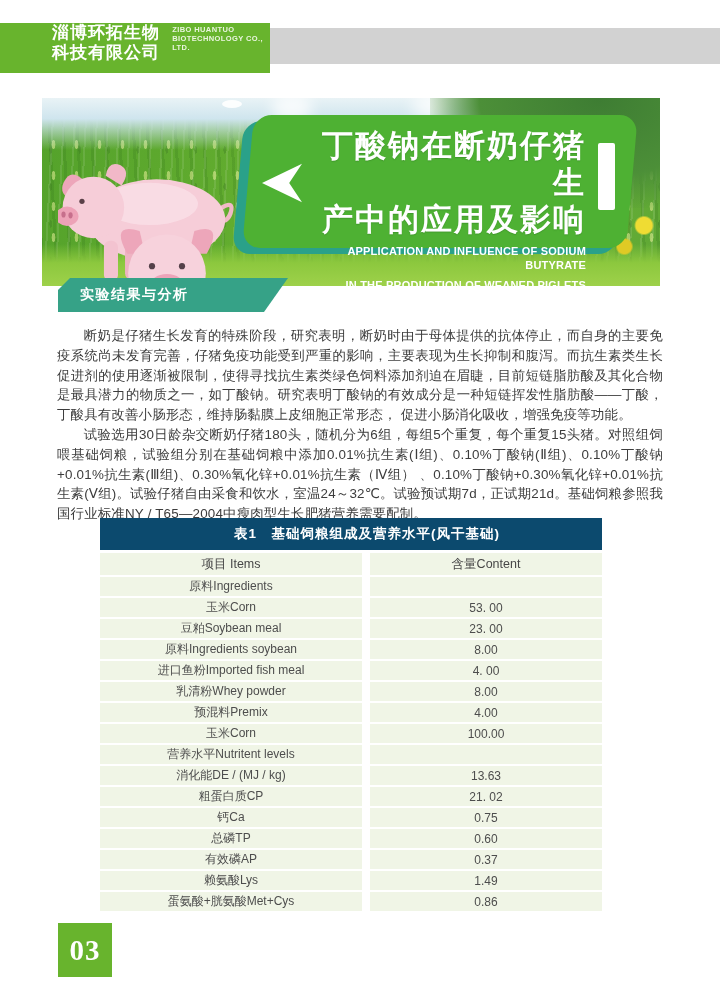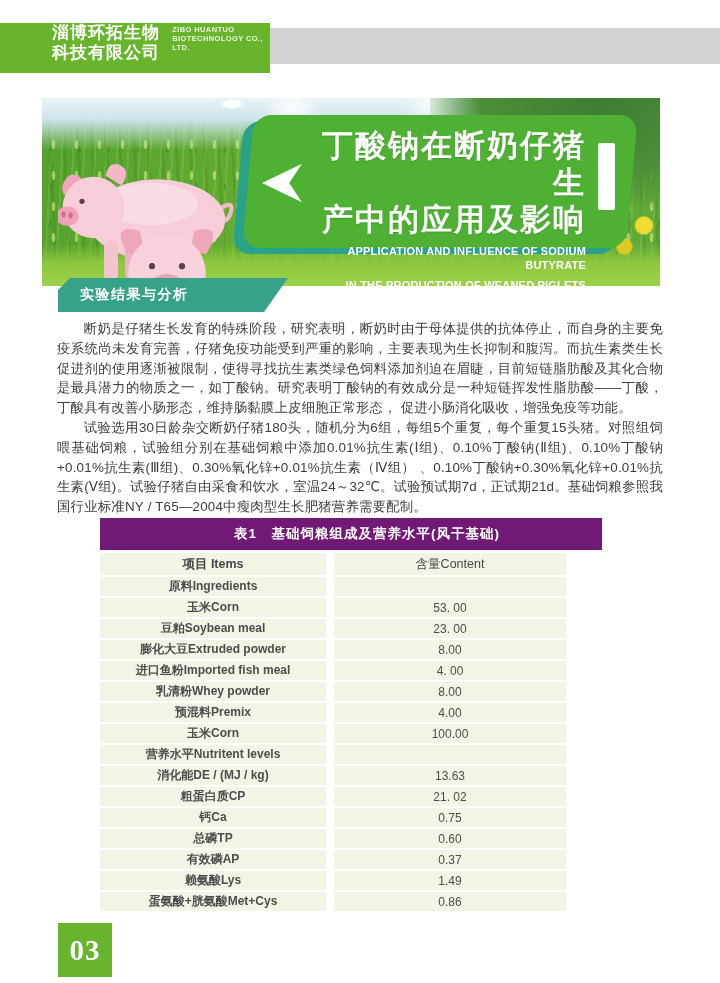--- a/index.html
+++ b/index.html
@@ -58,32 +58,32 @@
   .arrow-icon { position:absolute; left:218px; top:65px; width:44px; height:40px; }
   .accent-bar { position:absolute; left:556px; top:45px; width:17px; height:67px; background:#ffffff; border-radius:2px; }
 
   
   .section-label { position:absolute; left:58px; top:278px; width:230px; height:34px; background:#36a287;
             clip-path:polygon(0 12px, 12px 0, 100% 0, calc(100% - 24px) 100%, 0 100%);
             display:flex; align-items:center; padding-left:22px; z-index:5; }
   .section-label span { color:#ffffff; font-weight:bold; font-size:14px; letter-spacing:1.5px; }
 
   
-  .body-copy { position:absolute; left:57px; top:319px; width:606px; }
+  .body-copy { position:absolute; left:57px; top:326px; width:606px; }
   .body-copy p { font-size:13.4px; line-height:19.8px; color:#3c3c3c; text-align:justify;
             text-indent:2em; letter-spacing:0.2px; }
 
   
   .feed-table { position:absolute; left:100px; top:518px; width:502px; }
-  .tbl-title { height:32px; line-height:32px; background:#701a75; color:#ffffff; text-align:center;
+  .tbl-title { height:32px; line-height:32px; background:#0c4a6e; color:#ffffff; text-align:center;
             font-size:13.5px; font-weight:bold; letter-spacing:1px;padding-left:32px; }
   .tbl-row { display:flex; margin-top:2px; }
   .tbl-row .cell { background:#f0f5e6; color:#4d4d4d; font-size:12px; display:flex;
             align-items:center; justify-content:center; height:19px; }
-  .tbl-row .cell-l { width:226px; margin-right:8px;font-weight:bold; }
+  .tbl-row .cell-l { width:262px; margin-right:8px; }
   .tbl-row .cell-r { width:232px; }
   .tbl-head { margin-top:3px; }
   .tbl-head .cell { height:22px; font-size:12.5px; color:#474747; }
 
   
   .page-num { position:absolute; left:58px; top:923px; width:54px; height:54px; background:#68b42d;
             color:#ffffff; font-weight:bold; font-size:29px; display:flex; align-items:center;
             justify-content:center; letter-spacing:1px; font-family:Liberation Serif, serif; }
 </style>
 </head>
@@ -176,21 +176,21 @@
     <div class="cell cell-l">玉米Corn</div>
     <div class="cell cell-r">53. 00</div>
   </div>
 
   <div class="tbl-row">
     <div class="cell cell-l">豆粕Soybean meal</div>
     <div class="cell cell-r">23. 00</div>
   </div>
 
   <div class="tbl-row">
-    <div class="cell cell-l">膨化大豆Extruded powder</div>
+    <div class="cell cell-l">原料Ingredients soybean</div>
     <div class="cell cell-r">8.00</div>
   </div>
 
   <div class="tbl-row">
     <div class="cell cell-l">进口鱼粉Imported fish meal</div>
     <div class="cell cell-r">4. 00</div>
   </div>
 
   <div class="tbl-row">
     <div class="cell cell-l">乳清粉Whey powder</div>

